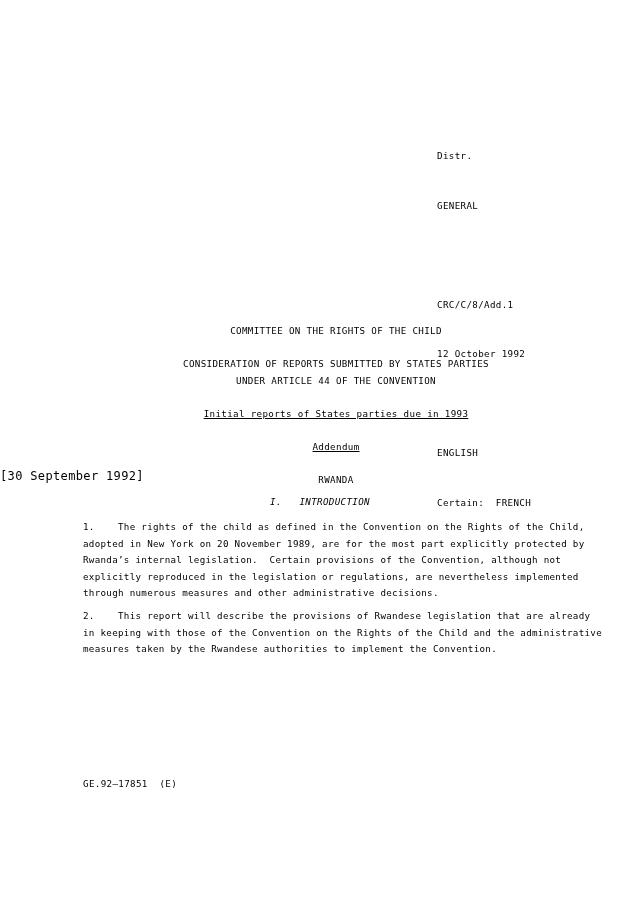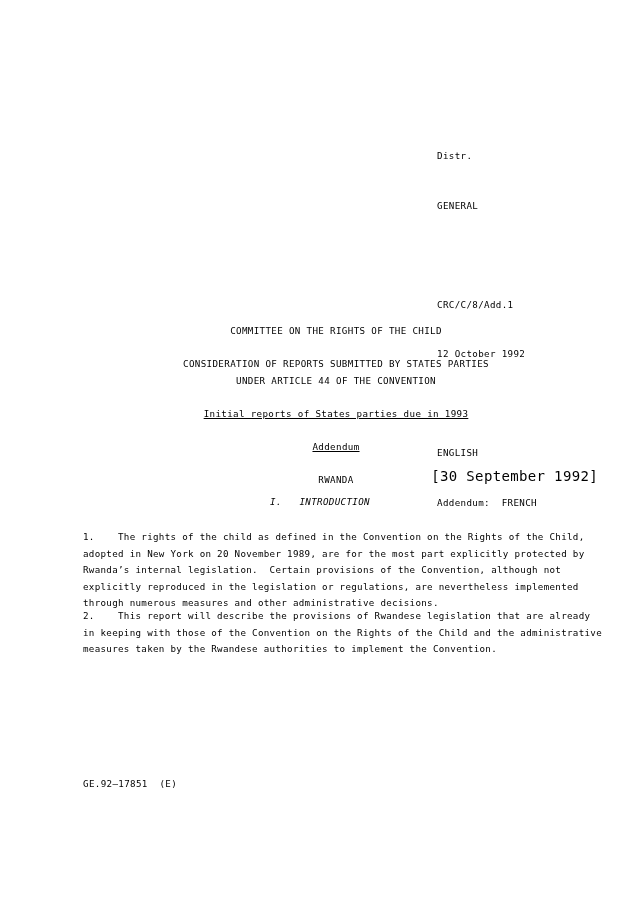--- a/index.html
+++ b/index.html
@@ -68,22 +68,22 @@
   .underline {
     text-decoration: underline;
   }
 
   
   .date-line {
     position: absolute;
     left: 0;
     top: 468px;
     width: 598px;
-    text-align: right;
-    font-size: 14px;
+    text-align: left;
+    font-size: 12px;
     line-height: 16.5px;
     letter-spacing: 0.35px;
     white-space: pre;
   }
 
   
   .section-heading {
     position: absolute;
     left: 0;
     top: 494px;
@@ -99,21 +99,21 @@
   
   .para {
     position: absolute;
     left: 83px;
     width: 524px;
     font-size: 9.2px;
     line-height: 16.5px;
     letter-spacing: 0.3px;
     white-space: pre-wrap;
   }
-  .para-1 { top: 519px; margin-top: 10px; }
+  .para-1 { top: 519px; }
   .para-2 { top: 608px; }
 
   
   .footer {
     position: absolute;
     left: 83px;
     top: 776px;
     font-size: 9.2px;
     line-height: 16.5px;
     letter-spacing: 0.35px;
@@ -127,21 +127,21 @@
   <div class="doc-body">
 
     <div class="distr-block">
       <span class="distr-line">Distr.</span>
       <span class="distr-line">GENERAL</span>
       <span class="gap-line"></span>
       <span class="distr-line">CRC/C/8/Add.1</span>
       <span class="distr-line">12 October 1992</span>
       <span class="gap-line"></span>
       <span class="distr-line">ENGLISH</span>
-      <span class="distr-line">Addendum:  FRENCH</span>
+      <span class="distr-line">Certain:  FRENCH</span>
     </div>
 
     <div class="title-block">
       <span class="title-line">COMMITTEE ON THE RIGHTS OF THE CHILD</span>
       <span class="title-line spacer"></span>
       <span class="title-line">CONSIDERATION OF REPORTS SUBMITTED BY STATES PARTIES</span>
       <span class="title-line">UNDER ARTICLE 44 OF THE CONVENTION</span>
       <span class="title-line spacer"></span>
       <span class="title-line underline">Initial reports of States parties due in 1993</span>
       <span class="title-line spacer"></span>

